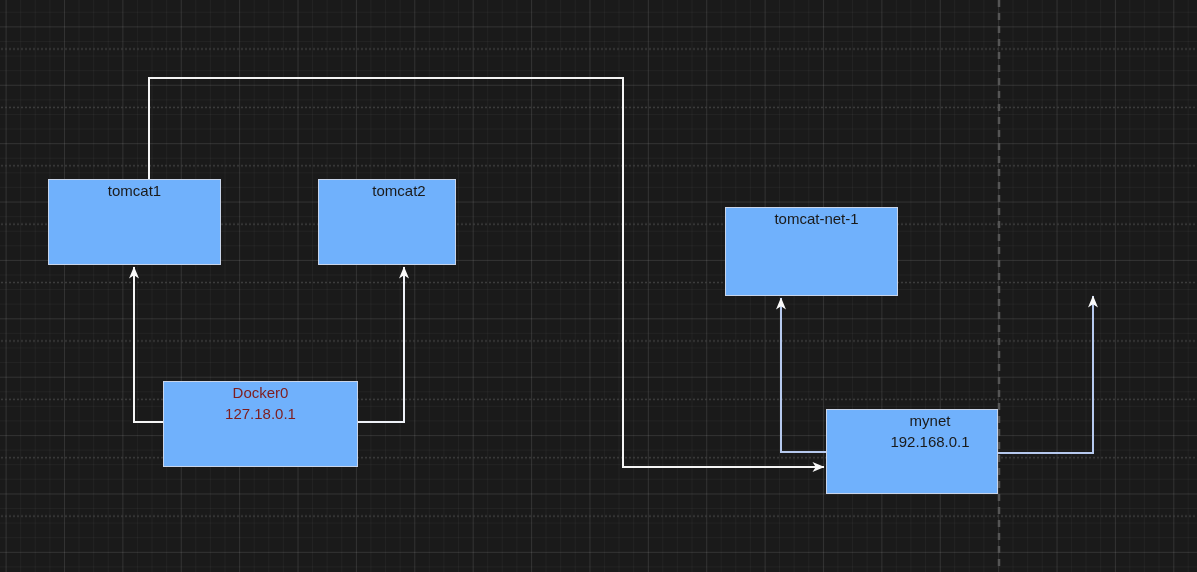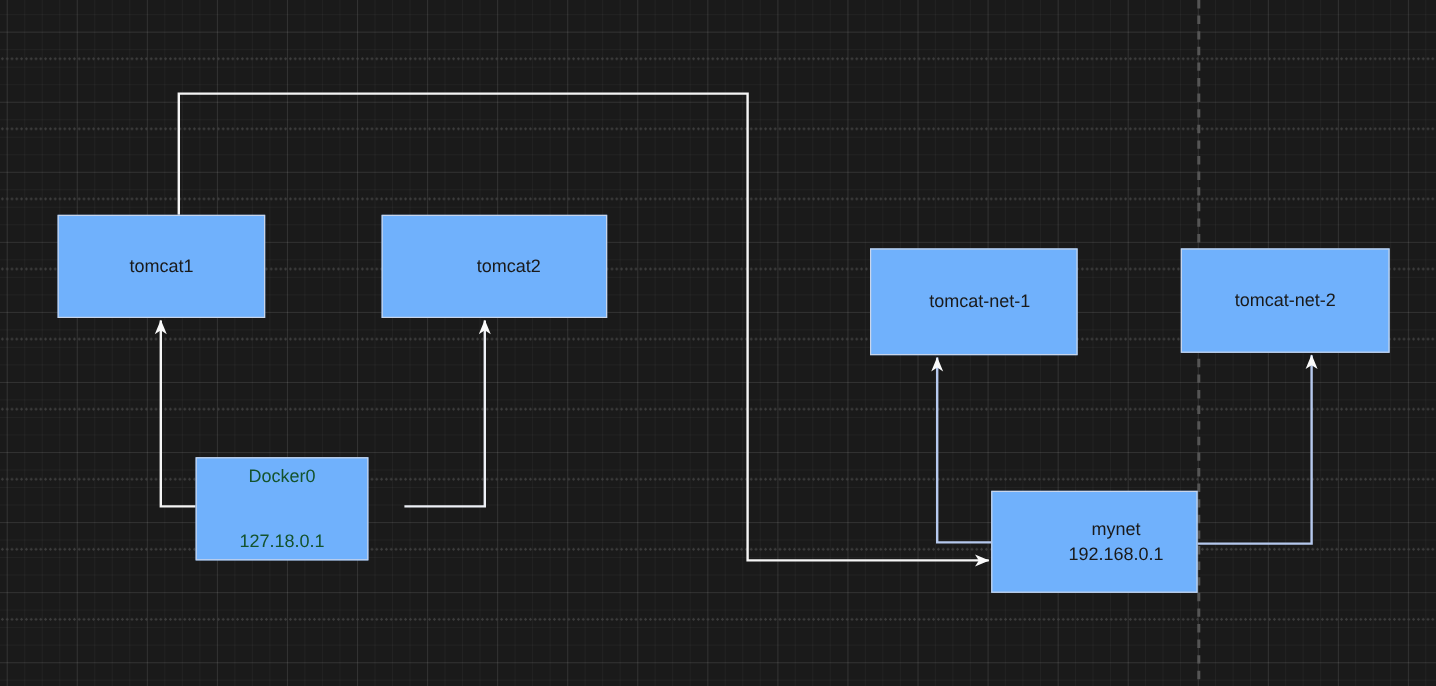--- a/index.html
+++ b/index.html
@@ -36,21 +36,20 @@
   svg.edges polyline{
     fill:none;
     stroke-width:2;
     stroke-linejoin:miter;
   }
   .node{
     position:absolute;
     display:flex;
     flex-direction:column;
     align-items:center;
-    justify-content:center;
     border:1px solid #c9d5ea;
     font-size:15px;
     line-height:21px;
     text-align:center;
     cursor:default;
     user-select:none;
   }
   .node span{display:block;}
 </style>
 </head>
@@ -71,35 +70,32 @@
     <polyline marker-end="url(#arrowhead)" points="337,422 404,422 404,267" stroke="#eef1f7"></polyline>
     <polyline marker-end="url(#arrowhead)" points="149,179 149,78 623,78 623,467 824,467" stroke="#f5f5f5"></polyline>
     <polyline marker-end="url(#arrowhead)" points="826,452 781,452 781,298" stroke="#b6c9ee"></polyline>
     <polyline marker-end="url(#arrowhead)" points="998,453 1093,453 1093,296" stroke="#b6c9ee"></polyline>
   </svg>
 
   <div class="node" style="left: 48px; top: 179px; width: 173px; height: 86px; background: rgb(112, 177, 252); border-color: rgb(201, 213, 234); color: rgb(26, 26, 26);">
     <span class="node-label">tomcat1</span>
   </div>
 
-  <div class="node" style="left: 318px; top: 179px; width: 188px; height: 86px; background: rgb(112, 177, 252); border-color: rgb(201, 213, 234); color: rgb(26, 26, 26); padding-left: 24px;">
+  <div class="node" style="left: 318px; top: 179px; width: 138px; height: 86px; background: rgb(112, 177, 252); border-color: rgb(201, 213, 234); color: rgb(26, 26, 26); padding-left: 24px;">
     <span class="node-label">tomcat2</span>
   </div>
 
-  <div class="node" style="left: 163px; top: 381px; width: 144px; height: 86px; background: rgb(112, 177, 252); border-color: rgb(201, 213, 234); color: #14532d; gap: 33px;">
+  <div class="node" style="left: 163px; top: 381px; width: 195px; height: 86px; background: rgb(112, 177, 252); border-color: rgb(201, 213, 234); color: #7f1d1d;">
     <span class="node-label">Docker0</span>
     <span class="node-sublabel">127.18.0.1</span>
   </div>
 
   <div class="node" style="left: 725px; top: 207px; width: 173px; height: 89px; background: rgb(112, 177, 252); border-color: rgb(201, 213, 234); color: rgb(26, 26, 26); padding-left: 10px;">
     <span class="node-label">tomcat-net-1</span>
   </div>
 
-  <div class="node" style="left: 984px; top: 207px; width: 174px; height: 87px; background: rgb(112, 177, 252); border-color: rgb(201, 213, 234); color: rgb(26, 26, 26);">
-    <span class="node-label">tomcat-net-2</span>
-  </div>
 
   <div class="node" style="left: 826px; top: 409px; width: 172px; height: 85px; background: rgb(112, 177, 252); border-color: rgb(201, 213, 234); color: rgb(26, 26, 26); padding-left: 36px;">
     <span class="node-label">mynet</span>
     <span class="node-sublabel">192.168.0.1</span>
   </div>
 
 </div>
 
 </body></html>

